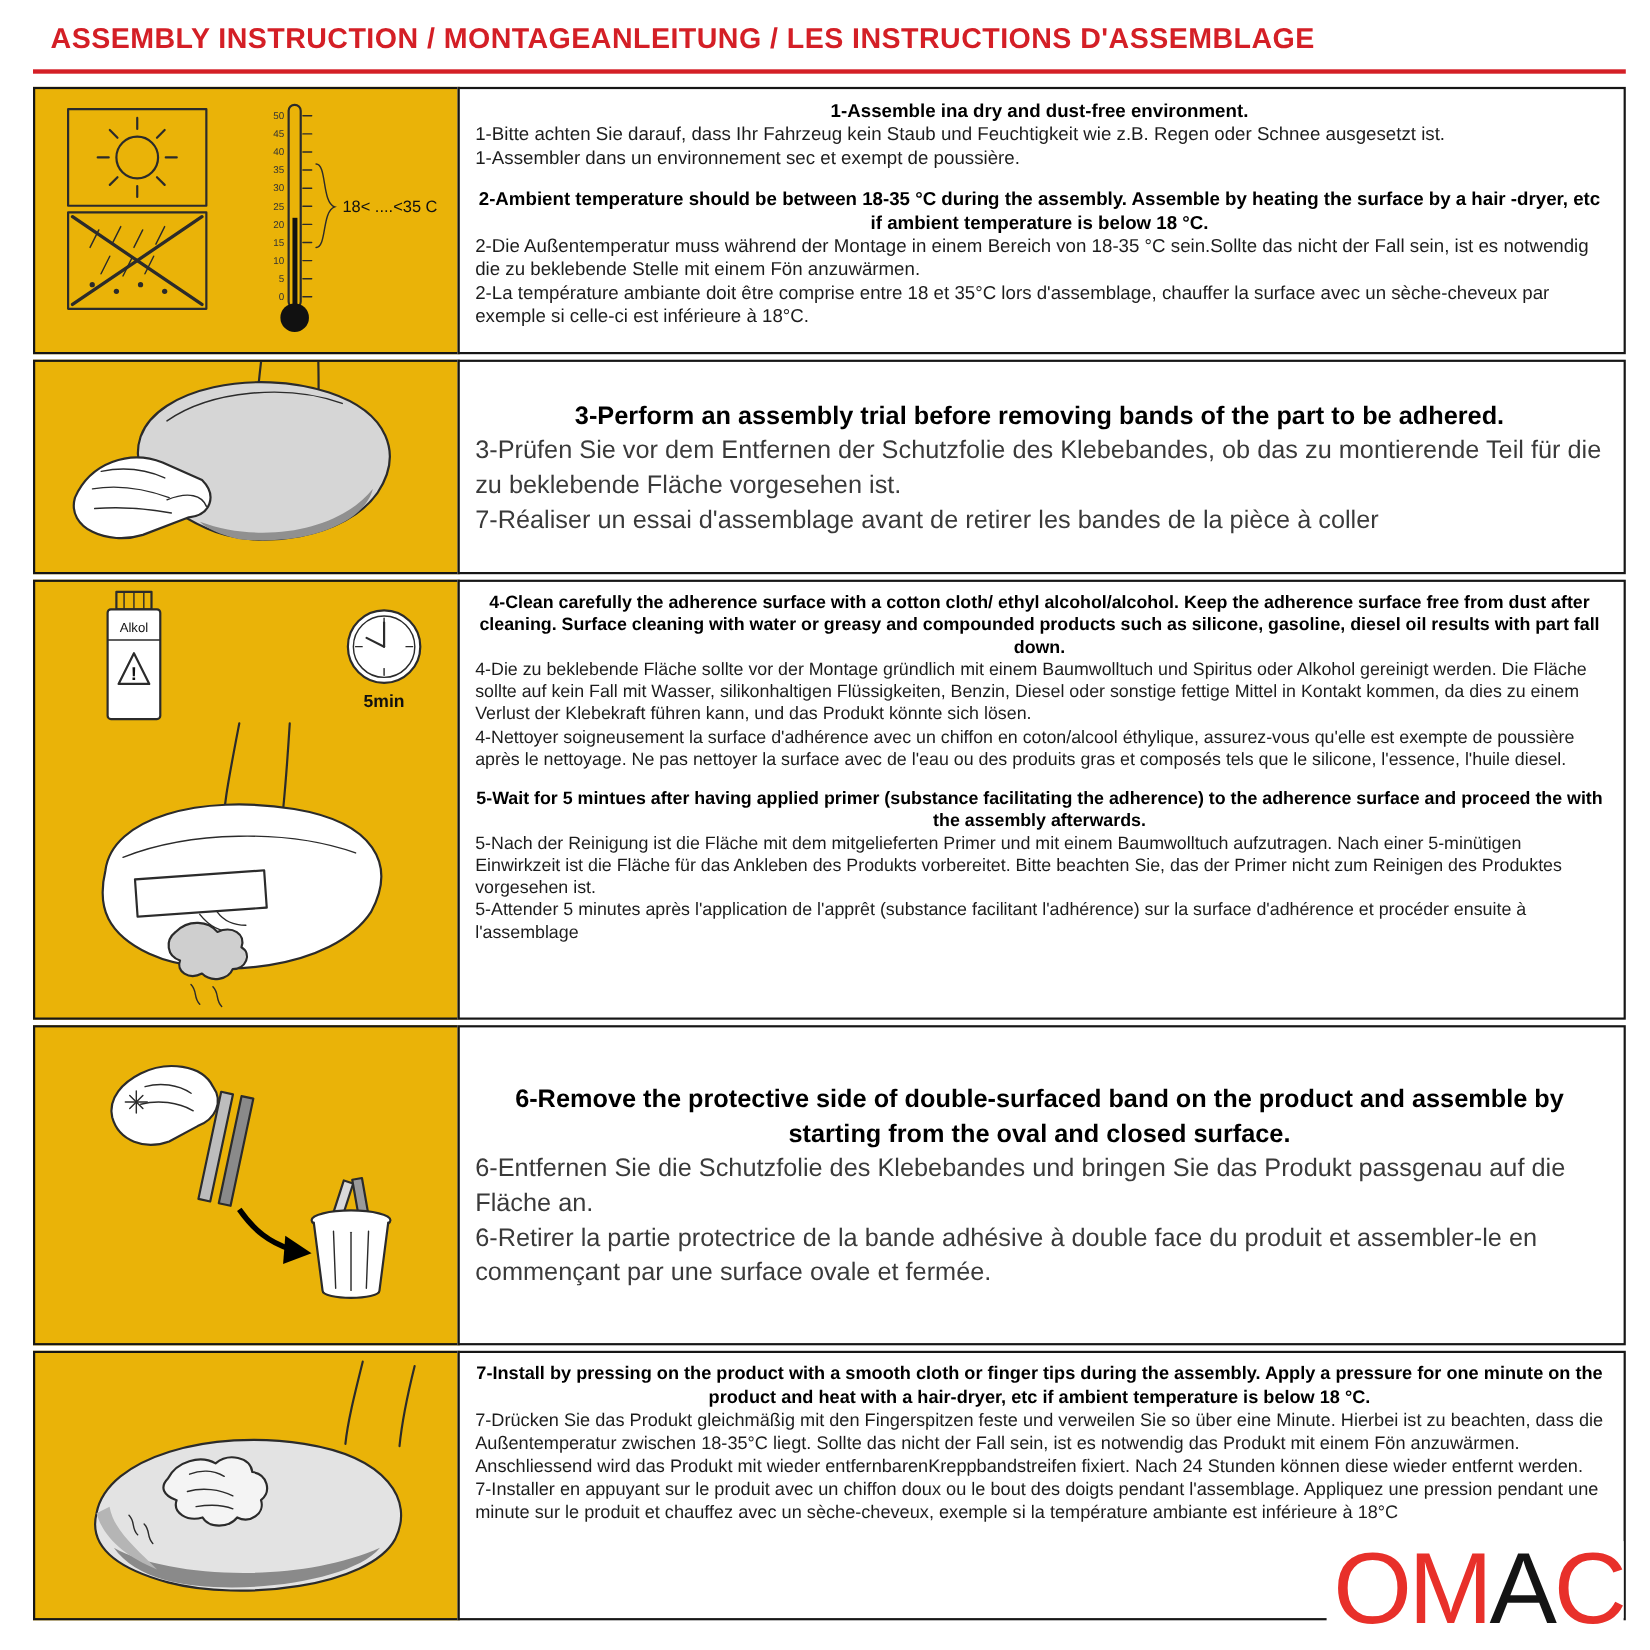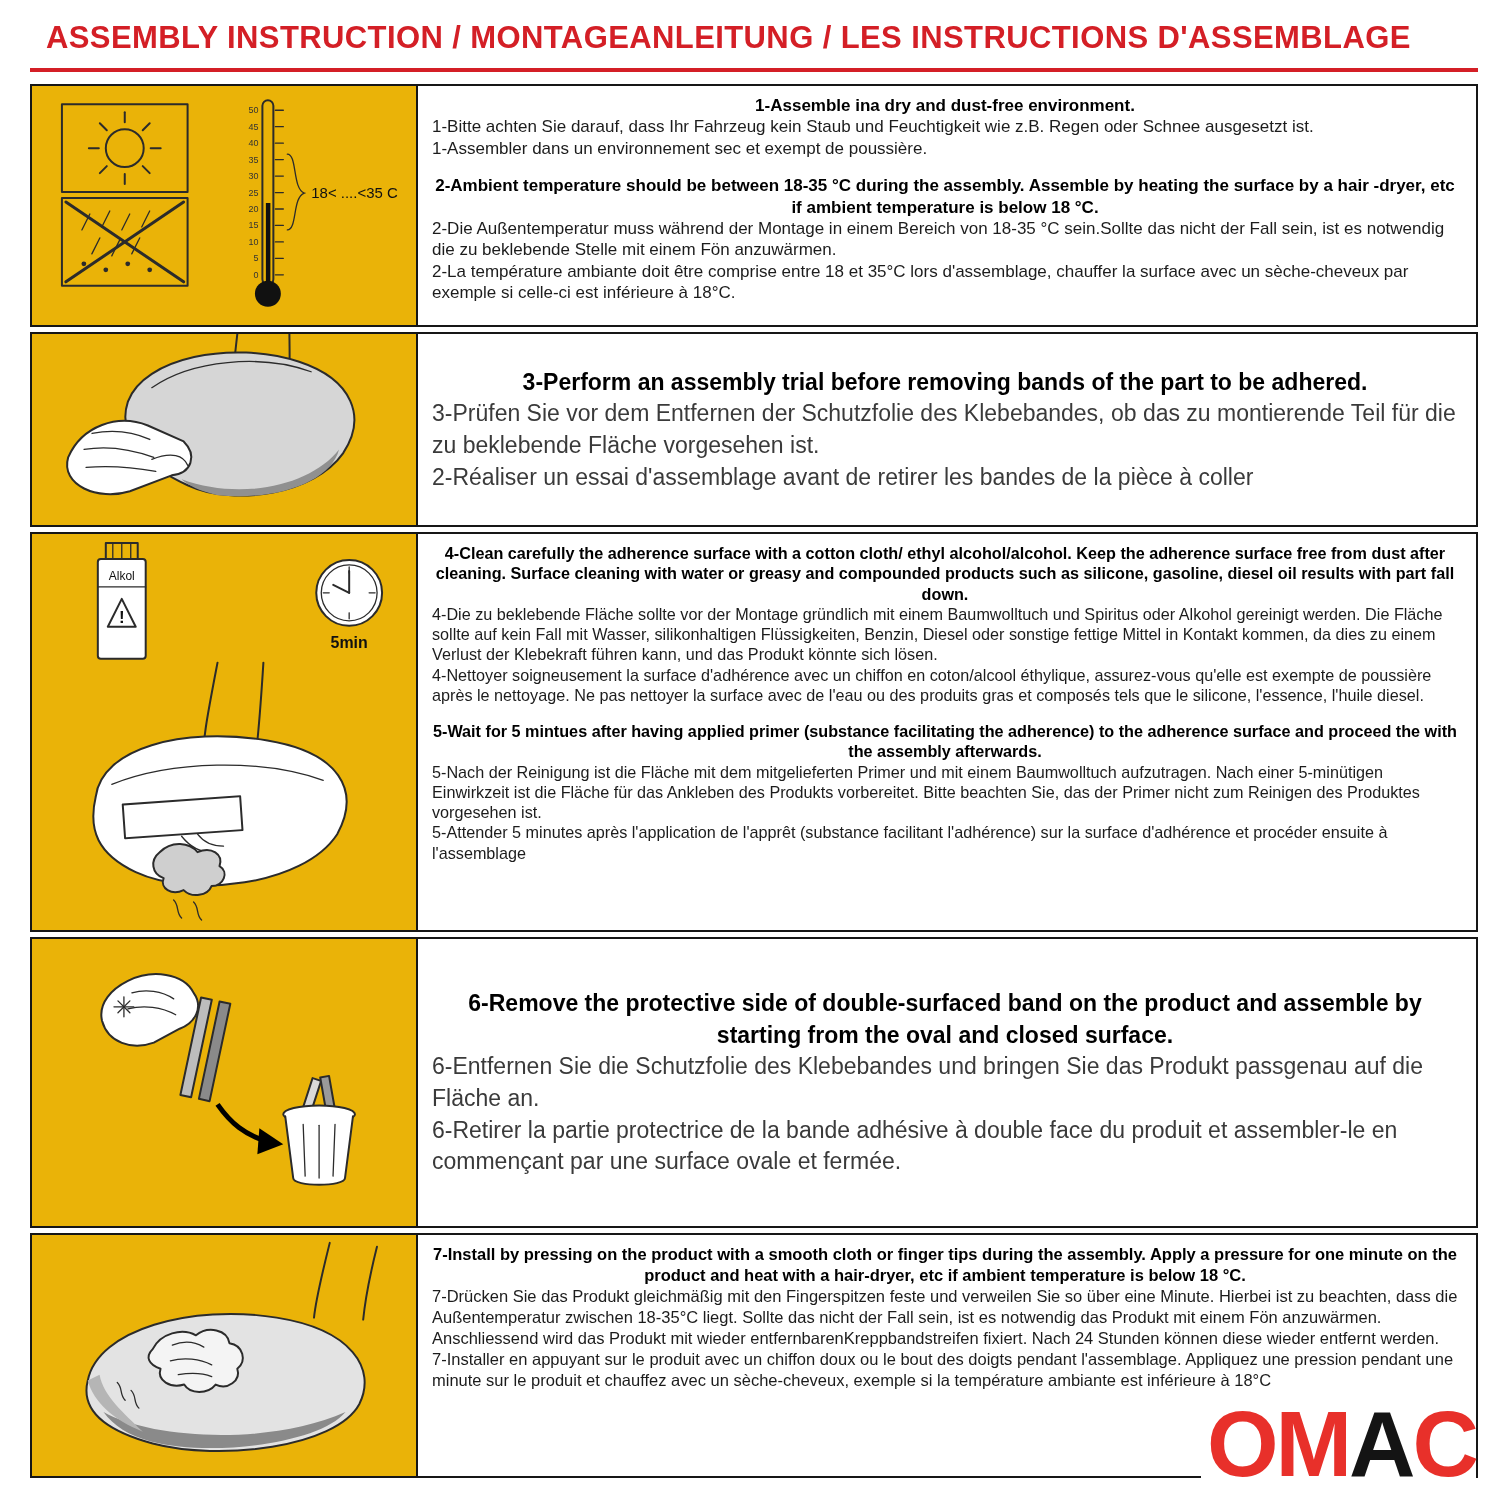--- a/index.html
+++ b/index.html
@@ -2,21 +2,21 @@
 <html><head>
 <meta charset="utf-8">
 <style>
   html,body { margin:0; padding:0; background:#fff; }
   body {
     width:1500px; height:1500px; position:relative; overflow:hidden;
     font-family:"Liberation Sans", sans-serif; color:#1c1c1c;
   }
   .page { position:relative; width:1500px; height:1500px; box-sizing:border-box; padding:16px 22px 0 30px; }
   .title {
-    color:#d41f26; font-size:31px; font-weight:800; letter-spacing:0.4px;
+    color:#d41f26; font-size:26px; font-weight:800; letter-spacing:0.4px;
     margin:4px 0 12px 16px; white-space:nowrap;
   }
   .title-rule { height:4px; background:#d41f26; margin:0 0 12px 0; }
 
   .row { display:flex; margin-bottom:5px; }
   .illus {
     flex:none; width:388px; border:2px solid #161616; box-sizing:border-box;
     background:#eab308; display:flex; align-items:center; justify-content:center; overflow:hidden;
   }
   .textpanel {
@@ -46,21 +46,21 @@
   .sk { stroke:#2b2b2b; stroke-width:2; stroke-linecap:round; stroke-linejoin:round; }
   .sk-thin { stroke:#2b2b2b; stroke-width:1.3; stroke-linecap:round; }
   .tick-num { font-size:9px; fill:#333; text-anchor:end; }
   .thermo-label { font-size:15px; fill:#111; }
   .svg-label { font-size:12px; fill:#111; text-anchor:middle; }
   .svg-label-bold { font-size:16px; fill:#111; text-anchor:middle; font-weight:700; }
   .warn-mark { font-size:17px; fill:#111; text-anchor:middle; font-weight:700; }
 
   .logo {
     position:absolute; right:24px; bottom:12px; line-height:0.95;
-    font-size:92px; font-weight:700; letter-spacing:-3px; background:#fff; padding-left:6px;
+    font-size:92px; font-weight:400; letter-spacing:-3px; background:#fff; padding-left:6px;
   }
   .logo .red  { color:#e8302a; }
   .logo .dark { color:#141414; }
 </style>
 </head>
 <body>
 
 <div class="page">
 
   <h1 class="title">ASSEMBLY INSTRUCTION / MONTAGEANLEITUNG / LES INSTRUCTIONS D'ASSEMBLAGE</h1>
@@ -158,21 +158,21 @@
           <path class="sk-thin" fill="none" d="M60,124 C80,120 100,122 118,130"></path>
           <path class="sk-thin" fill="none" d="M52,140 C76,136 100,140 122,148"></path>
           <path class="sk-thin" fill="none" d="M54,158 C78,156 102,158 124,162"></path>
           <path class="sk-thin" fill="none" d="M120,150 C140,142 152,146 156,156"></path>
         </g>
       </svg>
     </div>
     <div class="textpanel t-lg v-center">
         <p class="para bold">3-Perform an assembly trial before removing bands of the part to be adhered.</p>
         <p class="para">3-Prüfen Sie vor dem Entfernen der Schutzfolie des Klebebandes, ob das zu montierende Teil für die zu beklebende Fläche vorgesehen ist.</p>
-        <p class="para">2-Réaliser un essai d'assemblage avant de retirer les bandes de la pièce à coller</p>
+        <p class="para">7-Réaliser un essai d'assemblage avant de retirer les bandes de la pièce à coller</p>
       </div>
   </section>
 
   <section class="row row-3">
     <div class="illus">
       <svg viewBox="0 0 385 395" width="384" height="394">
 
         <g>
           <rect class="sk" fill="none" x="74" y="8" width="32" height="16"></rect>
           <line class="sk-thin" x1="81" y1="9" x2="81" y2="23"></line>

